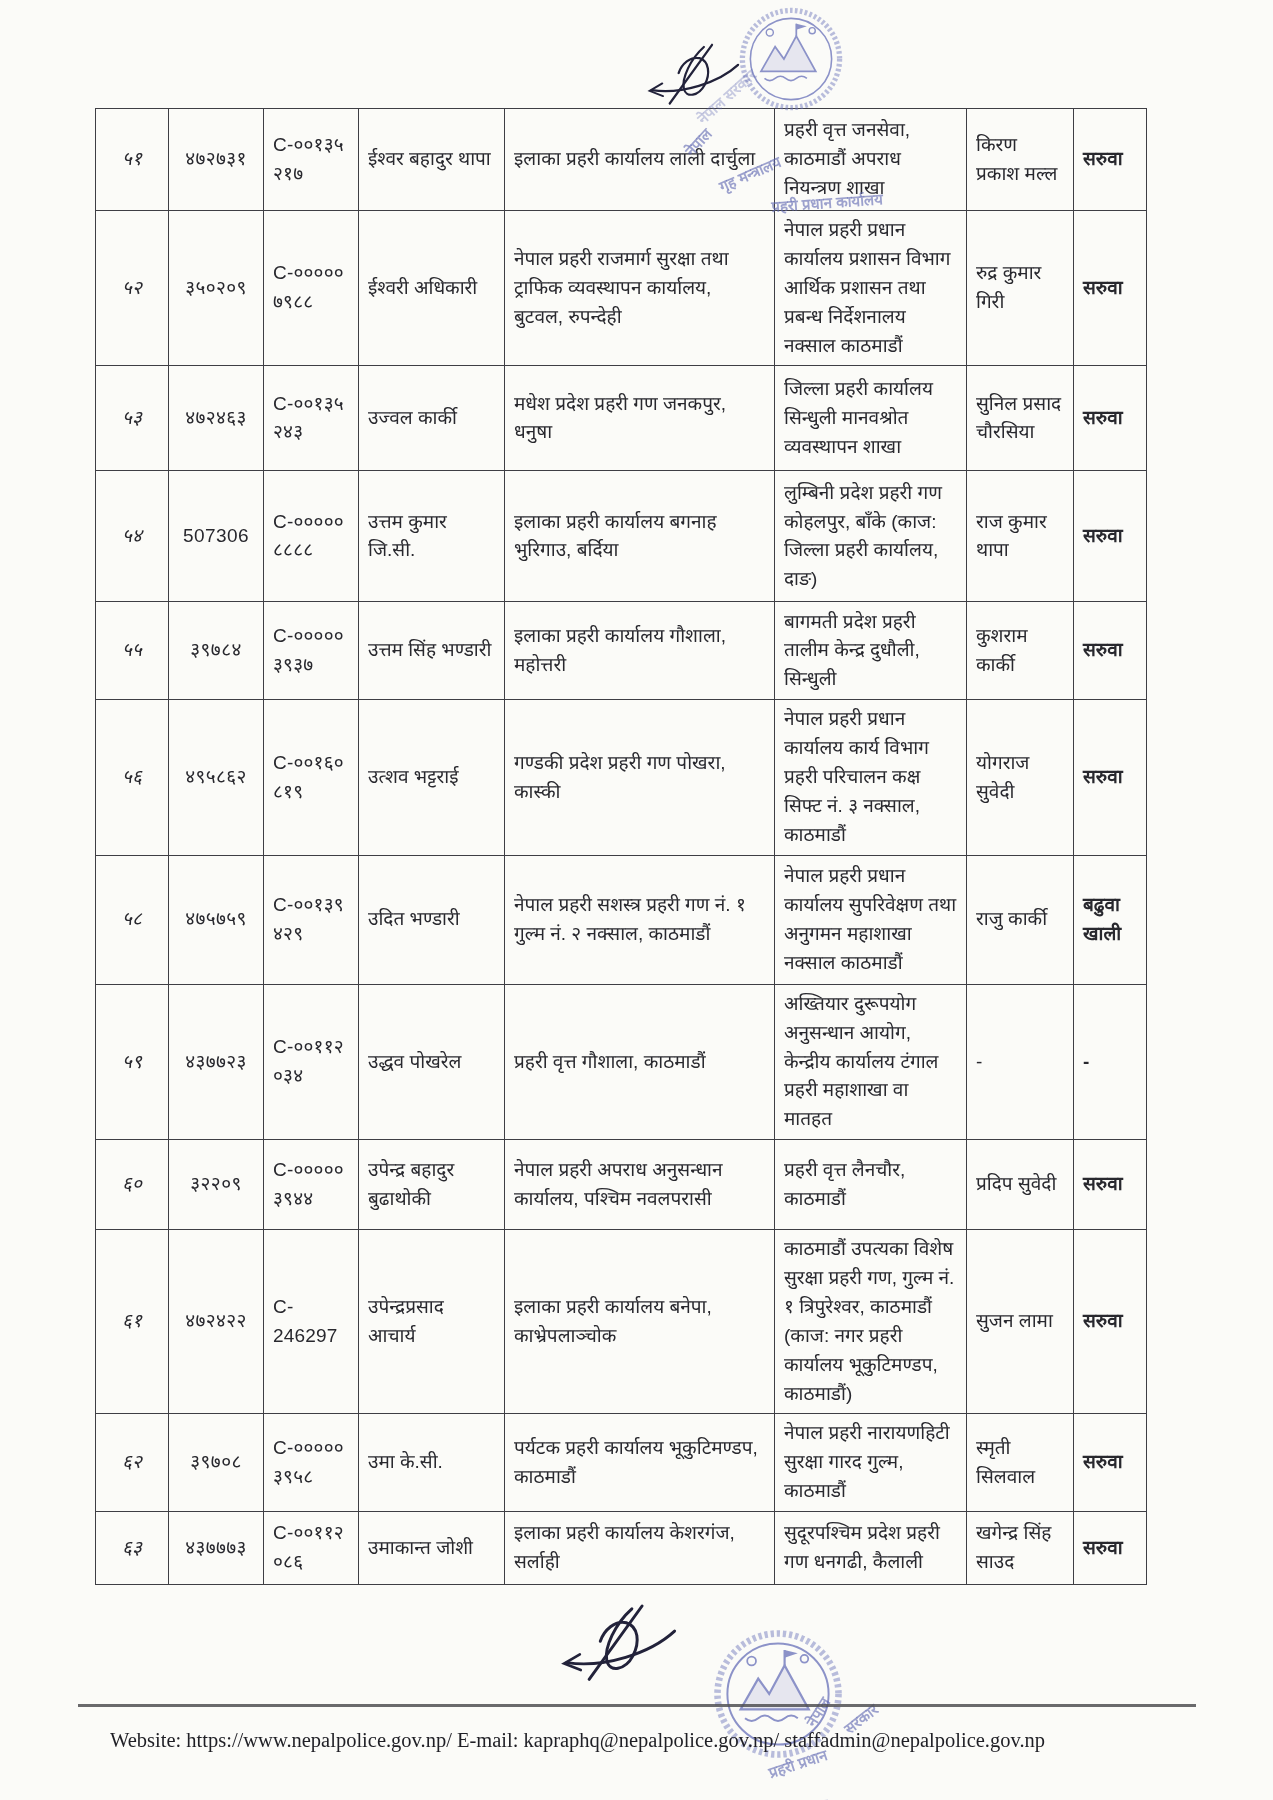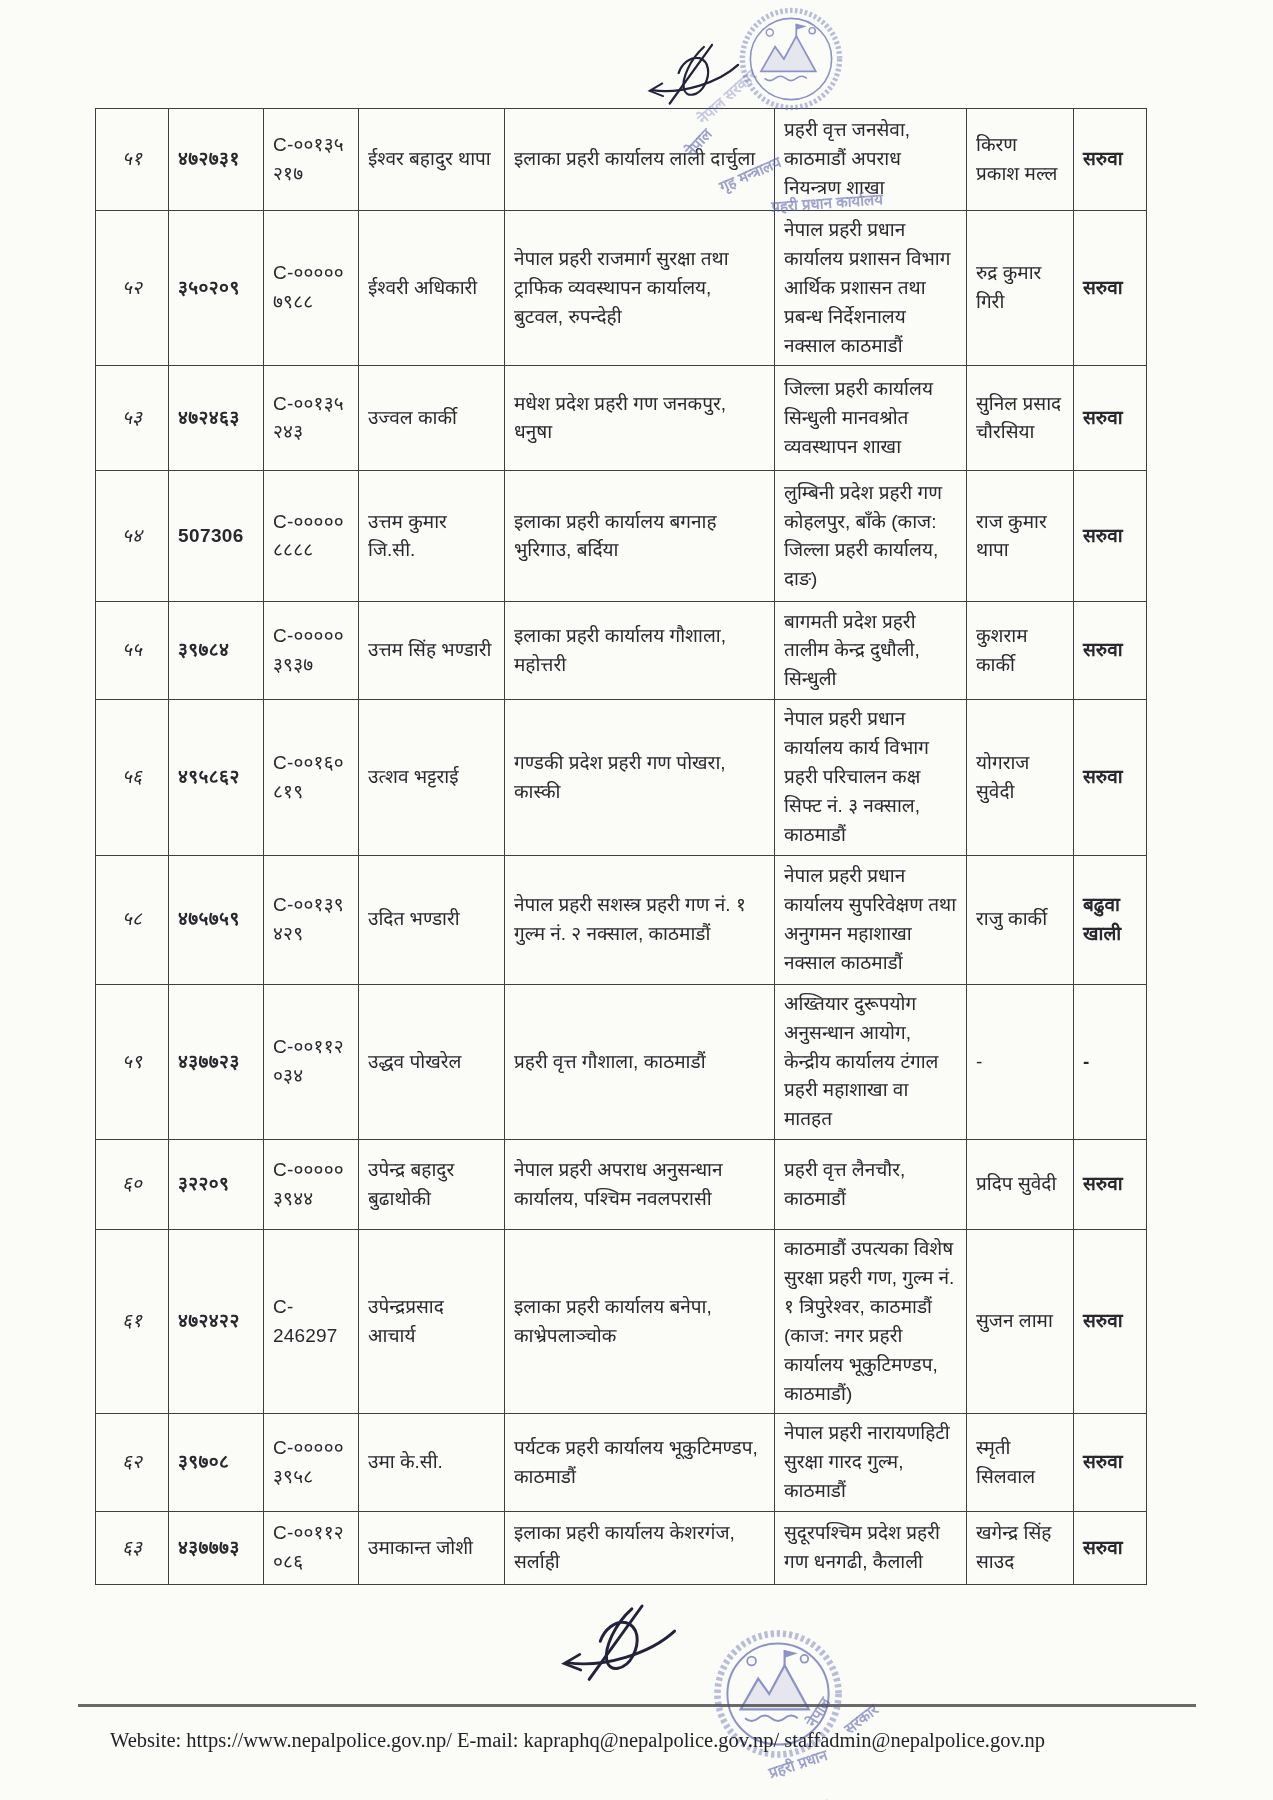--- a/index.html
+++ b/index.html
@@ -19,21 +19,21 @@
   }
   table.transfer td {
     border:1.6px solid #3e3e44;
     vertical-align:middle;
     font-size:19px; line-height:1.52;
     padding:5px 9px;
     color:#28282e;
     word-wrap:break-word;
   }
   td.c-sn   { text-align:center; font-size:17px; padding:2px; color:#35353d;font-style:italic; }
-  td.c-num  { font-size:15.5px; padding:2px; color:#3a3a44; letter-spacing:.4px;font-weight:bold; }
+  td.c-num  { text-align:center; font-size:15.5px; padding:2px; color:#3a3a44; letter-spacing:.4px; }
   td.c-code { text-align:left; font-size:15.5px; padding:2px; color:#3a3a44; letter-spacing:.2px; }
   td.c-name { font-size:18px; }
   td.c-office { font-size:18.5px; }
   td.c-remark { font-size:18px; padding:4px 6px;font-weight:bold; }
 
   
   .footer-rule {
     position:absolute; left:78px; top:1704px; width:1118px; height:2.5px;
     background:#505054; opacity:.85;
   }

